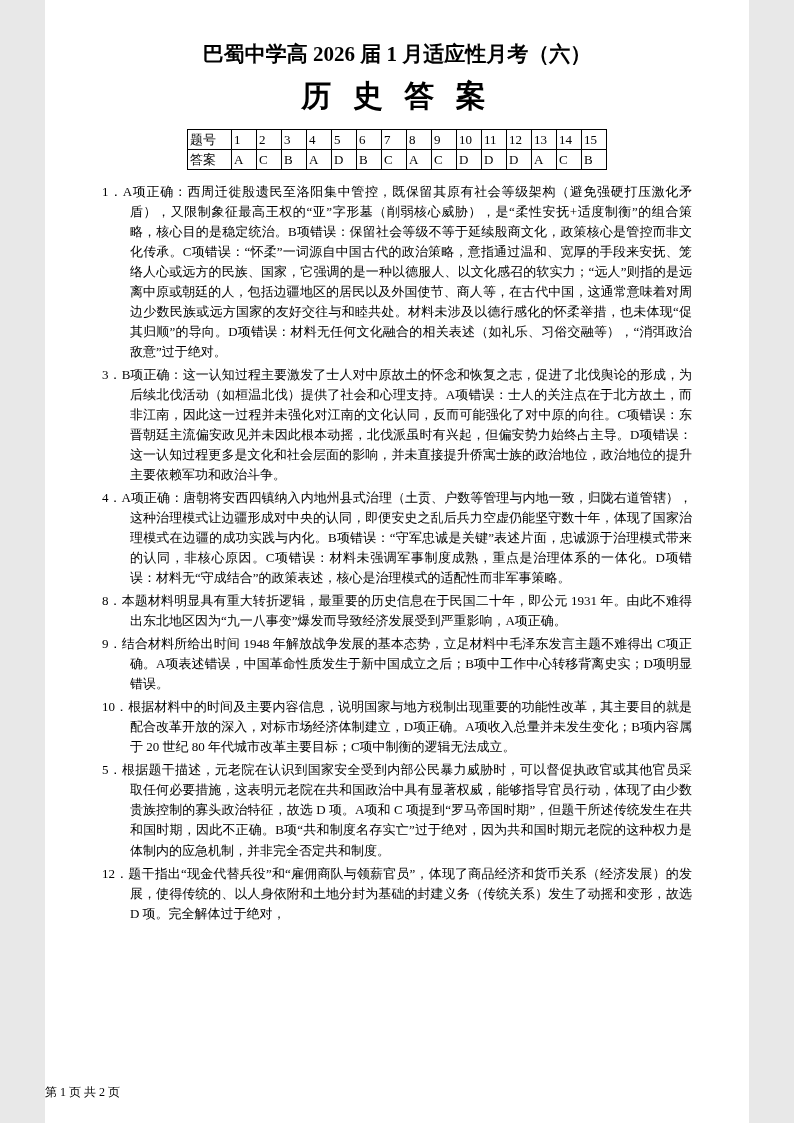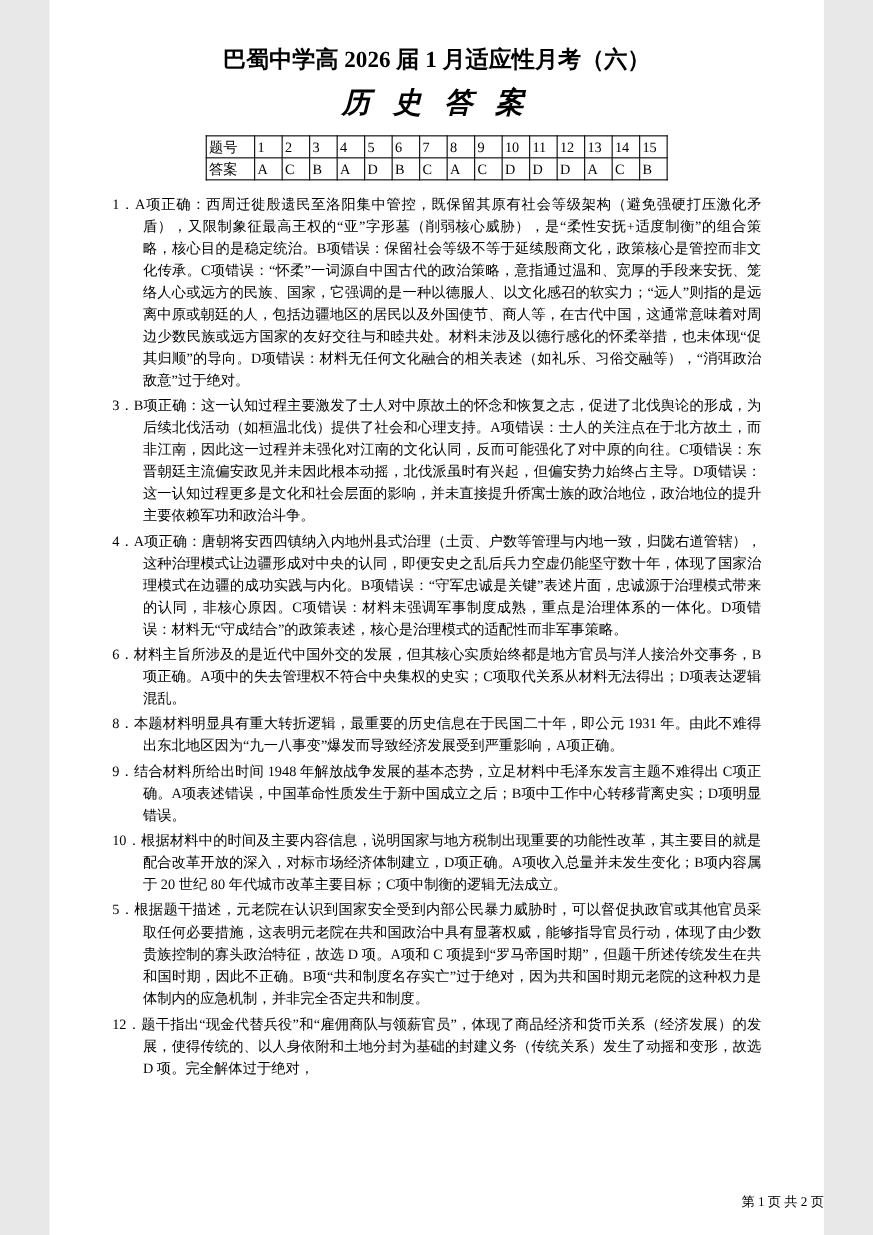--- a/index.html
+++ b/index.html
@@ -3,36 +3,36 @@
 <meta charset="utf-8">
 <style>
   * { box-sizing: border-box; }
   html, body { margin: 0; padding: 0; background: #e8e8e8; }
   .page {
     width: 704px; height: 1123px; margin: 0 auto; background: #ffffff;
     font-family: "Liberation Serif", "DejaVu Serif", serif; color: #000;
     padding: 30px 57px 0 57px; position: relative; overflow: hidden;
   }
   .title { text-align: center; font-size: 21px; font-weight: bold; margin: 10px 0 4px 0; }
-  .subtitle { text-align: center; font-size: 26px; font-weight: bold; letter-spacing: 7px; margin: 8px 0 12px 0; font-style: italic; }
+  .subtitle { text-align: center; font-size: 30px; font-weight: bold; letter-spacing: 7px; margin: 8px 0 12px 0; }
   table.answer-table { border-collapse: collapse; margin: 0 auto 12px auto; }
   table.answer-table td {
     border: 1px solid #000; text-align: left; font-size: 13px;
     height: 20px; padding: 0 2px; min-width: 25px;
   }
   table.answer-table td.label { min-width: 44px; }
   .items { font-size: 13px; line-height: 1.54; }
   .item {
     margin: 0 0 3px 0; text-align: justify;
     padding-left: 2.15em; text-indent: -2.15em;
   }
   .item .num { white-space: nowrap; }
   .footer {
     position: absolute; bottom: 22px; left: 0; right: 0;
-    text-align: right; font-size: 12px;
+    text-align: left; font-size: 12px;
   }
 </style>
 </head>
 <body>
 
 <div class="page">
 
   <div class="title">巴蜀中学高 2026 届 1 月适应性月考（六）</div>
   <div class="subtitle">历 史 答 案</div>
 
@@ -74,21 +74,20 @@
       <td>C</td>
       <td>B</td>
     </tr>
   </tbody>
     </table>
 
   <div class="items">
     <p class="item"><span class="num">1．</span><span>A项正确：西周迁徙殷遗民至洛阳集中管控，既保留其原有社会等级架构（避免强硬打压激化矛盾），又限制象征最高王权的“亚”字形墓（削弱核心威胁），是“柔性安抚+适度制衡”的组合策略，核心目的是稳定统治。B项错误：保留社会等级不等于延续殷商文化，政策核心是管控而非文化传承。C项错误：“怀柔”一词源自中国古代的政治策略，意指通过温和、宽厚的手段来安抚、笼络人心或远方的民族、国家，它强调的是一种以德服人、以文化感召的软实力；“远人”则指的是远离中原或朝廷的人，包括边疆地区的居民以及外国使节、商人等，在古代中国，这通常意味着对周边少数民族或远方国家的友好交往与和睦共处。材料未涉及以德行感化的怀柔举措，也未体现“促其归顺”的导向。D项错误：材料无任何文化融合的相关表述（如礼乐、习俗交融等），“消弭政治敌意”过于绝对。</span></p>
     <p class="item"><span class="num">3．</span><span>B项正确：这一认知过程主要激发了士人对中原故土的怀念和恢复之志，促进了北伐舆论的形成，为后续北伐活动（如桓温北伐）提供了社会和心理支持。A项错误：士人的关注点在于北方故土，而非江南，因此这一过程并未强化对江南的文化认同，反而可能强化了对中原的向往。C项错误：东晋朝廷主流偏安政见并未因此根本动摇，北伐派虽时有兴起，但偏安势力始终占主导。D项错误：这一认知过程更多是文化和社会层面的影响，并未直接提升侨寓士族的政治地位，政治地位的提升主要依赖军功和政治斗争。</span></p>
     <p class="item"><span class="num">4．</span><span>A项正确：唐朝将安西四镇纳入内地州县式治理（土贡、户数等管理与内地一致，归陇右道管辖），这种治理模式让边疆形成对中央的认同，即便安史之乱后兵力空虚仍能坚守数十年，体现了国家治理模式在边疆的成功实践与内化。B项错误：“守军忠诚是关键”表述片面，忠诚源于治理模式带来的认同，非核心原因。C项错误：材料未强调军事制度成熟，重点是治理体系的一体化。D项错误：材料无“守成结合”的政策表述，核心是治理模式的适配性而非军事策略。</span></p>
-    <p class="item"><span class="num">6．</span><span>材料主旨所涉及的是近代中国外交的发展，但其核心实质始终都是地方官员与洋人接洽外交事务，B项正确。A项中的失去管理权不符合中央集权的史实；C项取代关系从材料无法得出；D项表达逻辑混乱。</span></p>
     <p class="item"><span class="num">8．</span><span>本题材料明显具有重大转折逻辑，最重要的历史信息在于民国二十年，即公元 1931 年。由此不难得出东北地区因为“九一八事变”爆发而导致经济发展受到严重影响，A项正确。</span></p>
     <p class="item"><span class="num">9．</span><span>结合材料所给出时间 1948 年解放战争发展的基本态势，立足材料中毛泽东发言主题不难得出 C项正确。A项表述错误，中国革命性质发生于新中国成立之后；B项中工作中心转移背离史实；D项明显错误。</span></p>
     <p class="item"><span class="num">10．</span><span>根据材料中的时间及主要内容信息，说明国家与地方税制出现重要的功能性改革，其主要目的就是配合改革开放的深入，对标市场经济体制建立，D项正确。A项收入总量并未发生变化；B项内容属于 20 世纪 80 年代城市改革主要目标；C项中制衡的逻辑无法成立。</span></p>
     <p class="item"><span class="num">5．</span><span>根据题干描述，元老院在认识到国家安全受到内部公民暴力威胁时，可以督促执政官或其他官员采取任何必要措施，这表明元老院在共和国政治中具有显著权威，能够指导官员行动，体现了由少数贵族控制的寡头政治特征，故选 D 项。A项和 C 项提到“罗马帝国时期”，但题干所述传统发生在共和国时期，因此不正确。B项“共和制度名存实亡”过于绝对，因为共和国时期元老院的这种权力是体制内的应急机制，并非完全否定共和制度。</span></p>
     <p class="item"><span class="num">12．</span><span>题干指出“现金代替兵役”和“雇佣商队与领薪官员”，体现了商品经济和货币关系（经济发展）的发展，使得传统的、以人身依附和土地分封为基础的封建义务（传统关系）发生了动摇和变形，故选 D 项。完全解体过于绝对，</span></p>
   </div>
 
   <div class="footer">第 1 页 共 2 页</div>
 
 </div>

